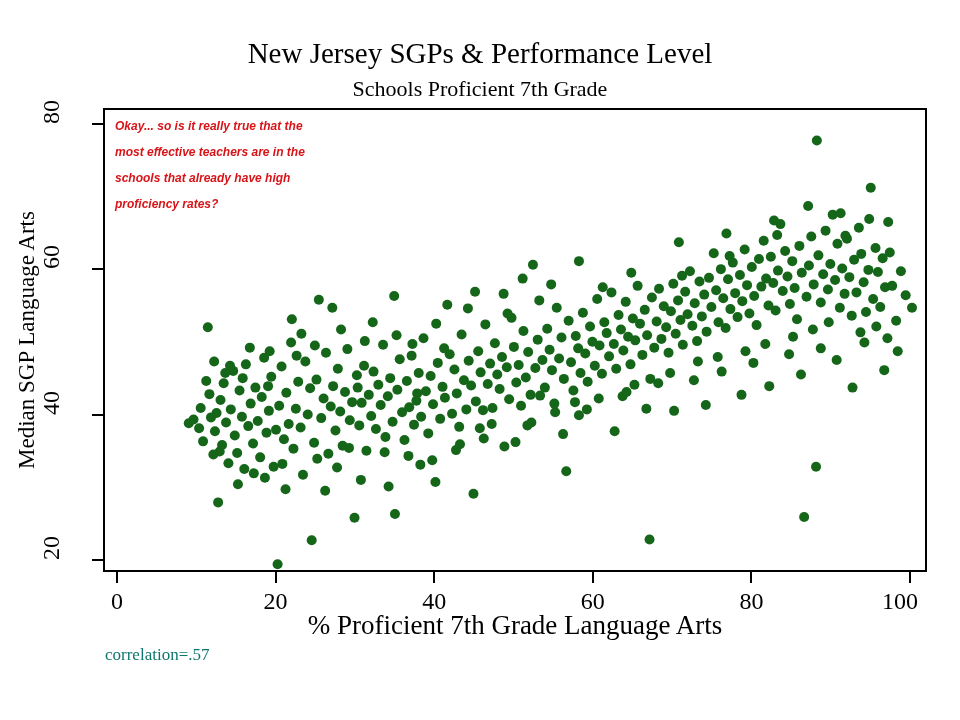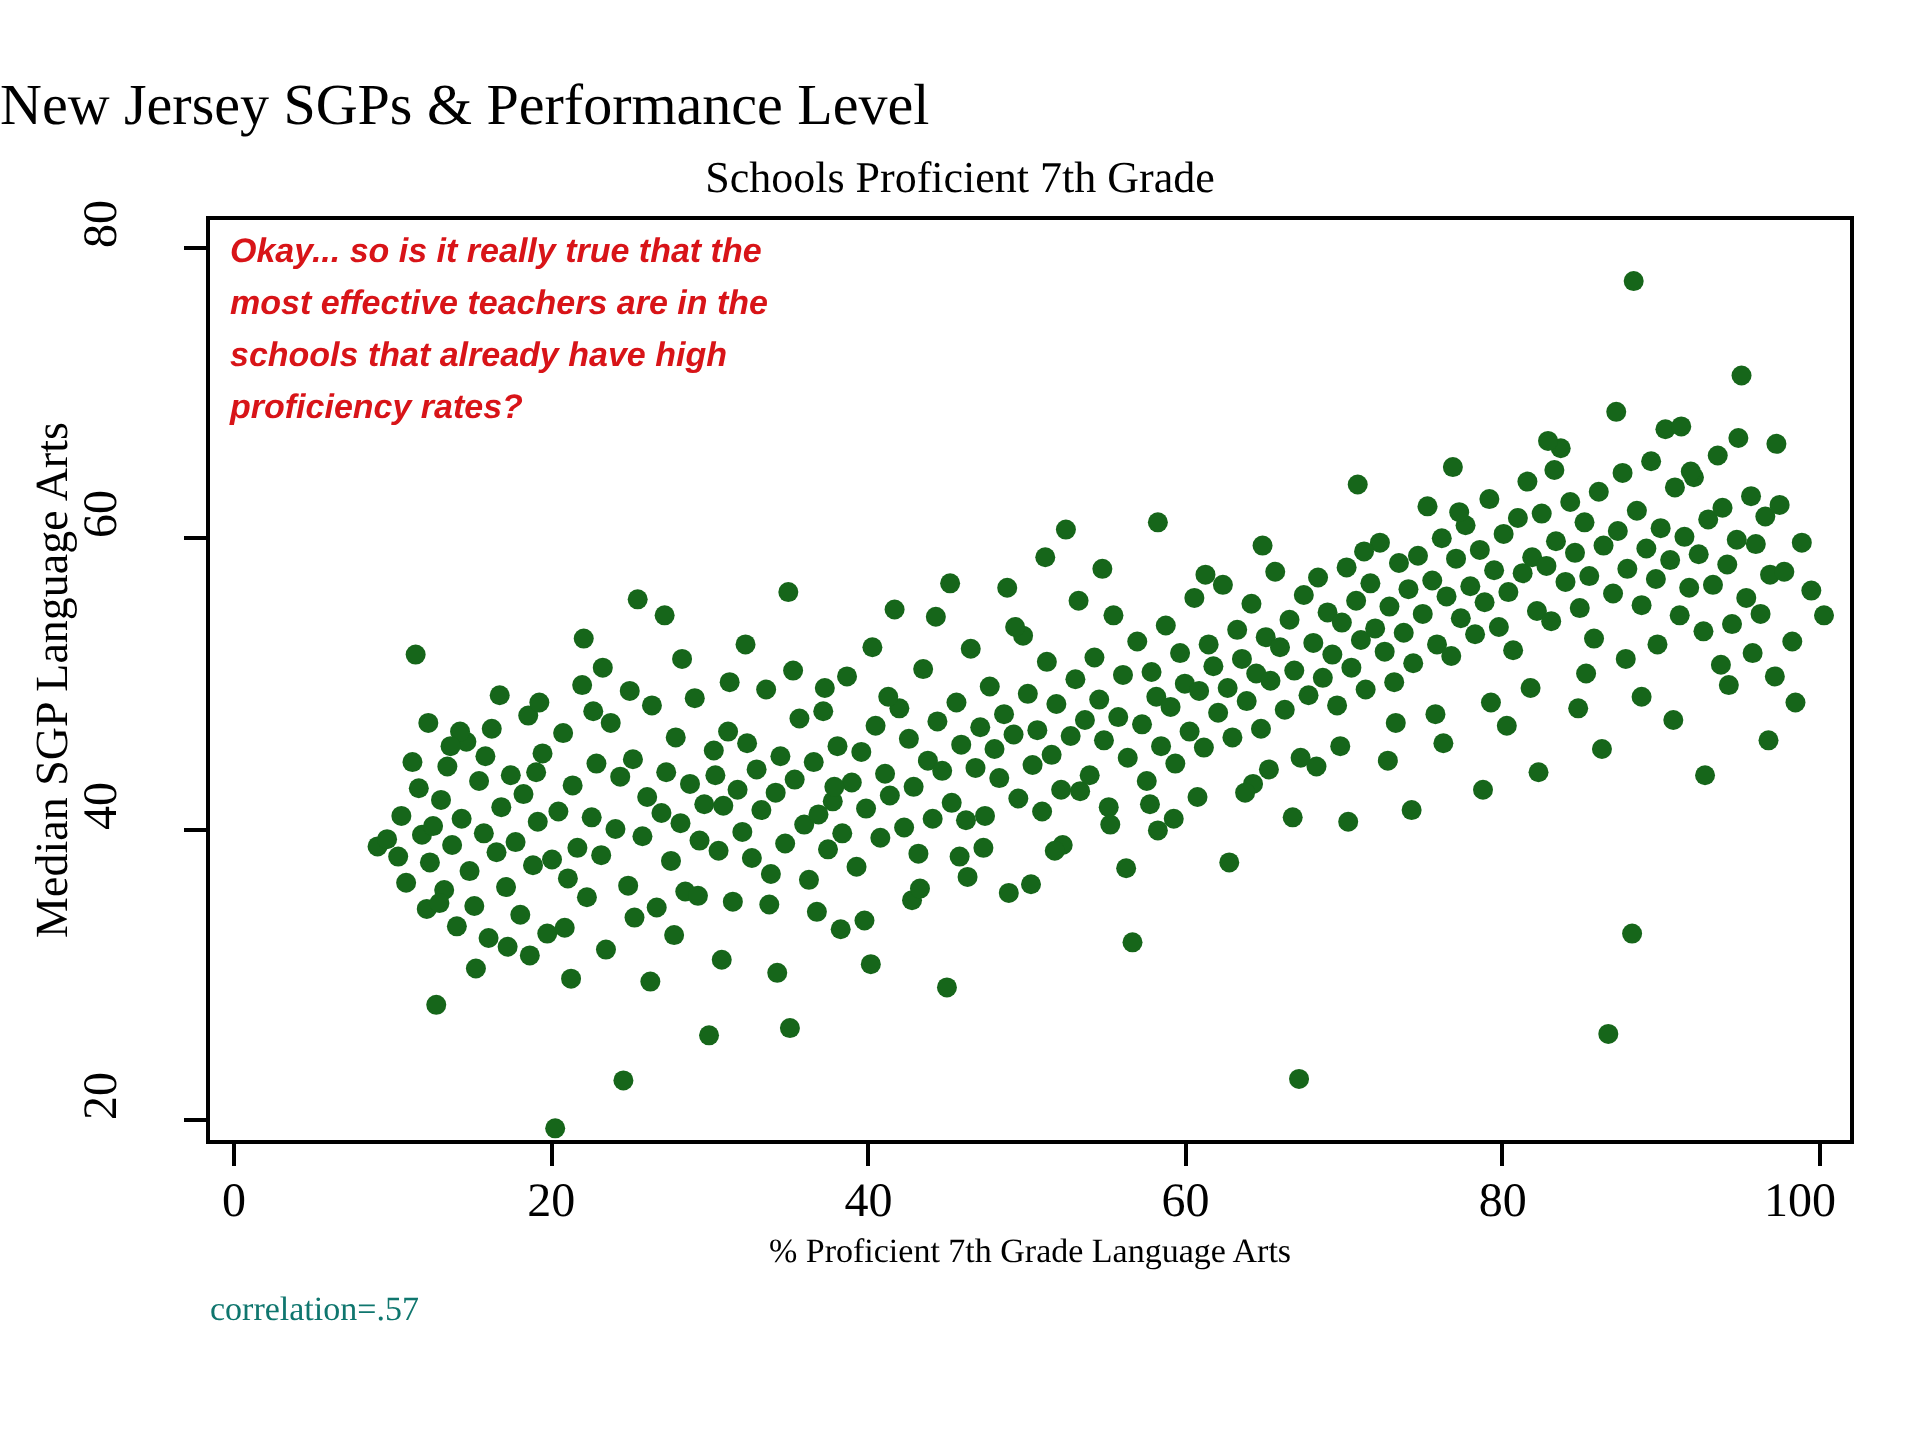--- a/index.html
+++ b/index.html
@@ -15,21 +15,21 @@
     font-family: "Liberation Serif", "DejaVu Serif", serif;
     color: #000000;
   }
 
   
   #chart-title {
     position: absolute;
     left: 0;
     top: 36px;
     width: 960px;
-    text-align: left;
+    text-align: center;
     font-family: "Liberation Serif", "DejaVu Serif", serif;
     font-size: 29px;
     line-height: 34px;
     color: #000000;
     white-space: nowrap;
   }
   #chart-subtitle {
     position: absolute;
     left: 0;
     top: 76px;
@@ -64,21 +64,21 @@
 
   
   #annotation {
     position: absolute;
     left: 115px;
     top: 113px;
     width: 360px;
     font-family: "Liberation Sans", "DejaVu Sans", sans-serif;
     font-weight: bold;
     font-style: italic;
-    font-size: 17px;
+    font-size: 12px;
     line-height: 26px;
     color: #D81418;
     white-space: pre-line;
   }
 
   
   .tick-x {
     position: absolute;
     width: 0;
     border-left: 2px solid #000000;
@@ -113,21 +113,21 @@
     text-align: right;
   }
 
   #xlabel {
     position: absolute;
     left: 103px;
     top: 612px;
     width: 824px;
     text-align: center;
     font-family: "Liberation Serif", "DejaVu Serif", serif;
-    font-size: 17px;
+    font-size: 27px;
     line-height: 27px;
     color: #000000;
     white-space: nowrap;
   }
   #ylabel {
     position: absolute;
     left: 26px;
     top: 340px;
     font-family: "Liberation Serif", "DejaVu Serif", serif;
     font-size: 23px;

